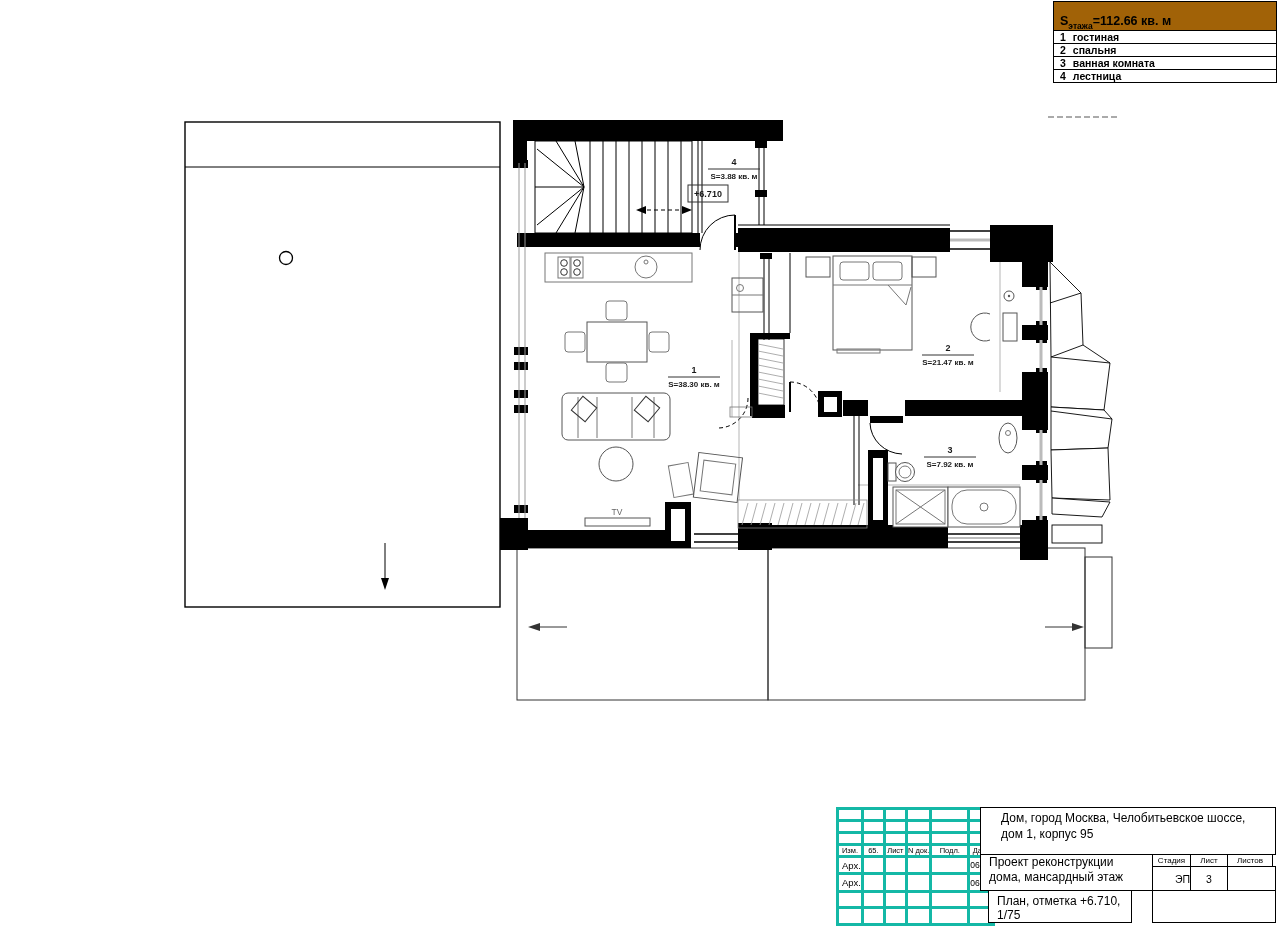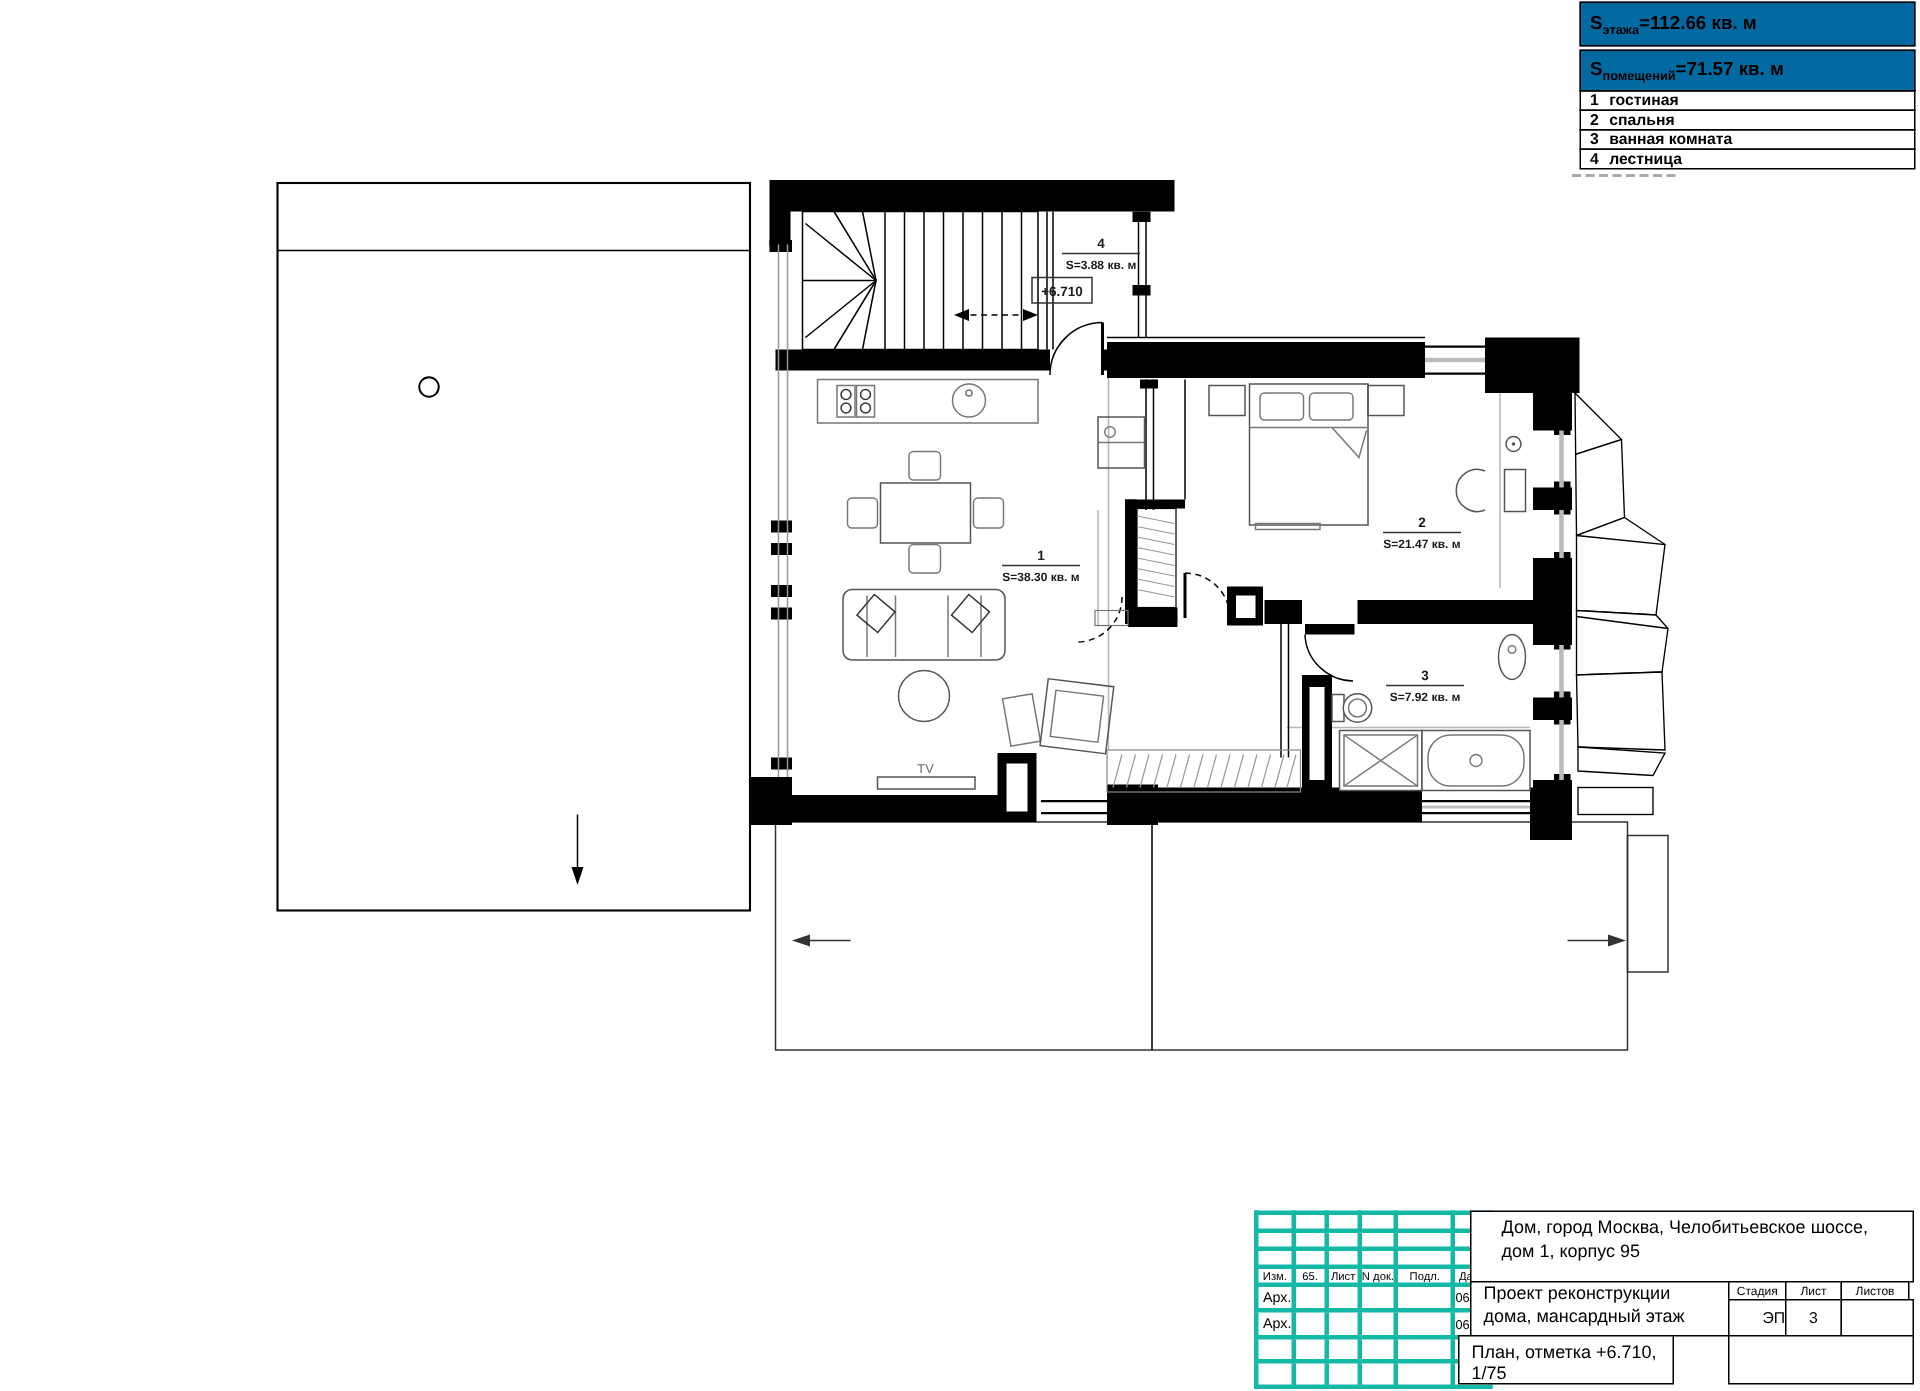--- a/index.html
+++ b/index.html
@@ -2,22 +2,22 @@
 <html><head>
 <meta charset="utf-8">
 <style>
   html,body{margin:0;padding:0;background:#fff;}
   .page{position:relative;width:1280px;height:927px;background:#fff;overflow:hidden;
         font-family:"Liberation Sans",sans-serif;color:#000;}
   svg text{font-family:"Liberation Sans",sans-serif;}
 
   
   .legend{position:absolute;left:1053px;top:1px;width:224px;}
-  .legend-box{border:1.5px solid #000;display:flex;align-items:center;
-              padding-left:6px;font-size:12.5px;font-weight:700;background:#0369a1;}
+  .legend-box{border:1.5px solid #000;display:flex;align-items:flex-end;
+              padding-left:6px;font-size:12.5px;font-weight:700;background:#a16207;}
   .legend-box.b1{height:28px;}
   .legend-box.b2{height:26px;margin-top:2px;}
   .legend-box sub{font-size:8.5px;font-weight:700;}
   .legend-row{border:1px solid #000;margin-top:-1px;height:12px;display:flex;
               align-items:center;gap:7px;padding-left:6px;font-size:10.5px;font-weight:600;}
 
   
   .tblock{position:absolute;left:836px;top:807px;width:440px;height:116px;font-size:8px;}
   .tblock .cell{position:absolute;border:1px solid #000;box-sizing:border-box;background:#fff;}
   .tgrid{position:absolute;left:0;top:0;border-collapse:collapse;table-layout:fixed;}
@@ -323,23 +323,20 @@
       <text x="708" y="197" font-size="9">+6.710</text>
 
       <text x="617" y="515" font-size="8.5" font-weight="normal" fill="#666">TV</text>
     </g>
   </svg>
 
   <div class="legend">
     <div class="legend-box b1">
       <span><span>S</span><sub>этажа</sub><span>=112.66 кв. м</span></span>
     </div>
-    <div class="legend-box b2">
-      <span><span>S</span><sub>помещений</sub><span>=71.57 кв. м</span></span>
-    </div>
     <div class="legend-row">
       <span>1</span>
       <span>гостиная</span>
     </div>
     <div class="legend-row">
       <span>2</span>
       <span>спальня</span>
     </div>
     <div class="legend-row">
       <span>3</span>
@@ -430,17 +427,17 @@
       </table>
 
     <div class="cell addr" style="left:144px;top:0;width:296px;height:48px;">Дом, город Москва, Челобитьевское шоссе, дом 1, корпус 95</div>
     <div class="cell proj" style="left:144px;top:47px;width:173px;height:37px;">Проект реконструкции дома, мансардный этаж</div>
     <div class="cell stage-h" style="left:316px;top:47px;width:39px;height:13px;">Стадия</div>
     <div class="cell stage-h" style="left:354px;top:47px;width:38px;height:13px;">Лист</div>
     <div class="cell stage-h" style="left:391px;top:47px;width:46px;height:13px;">Листов</div>
     <div class="cell stage-v" style="left:316px;top:59px;width:61px;height:25px;">ЭП</div>
     <div class="cell stage-v" style="left:354px;top:59px;width:38px;height:25px;">3</div>
     <div class="cell stage-v" style="left:391px;top:59px;width:49px;height:25px;"></div>
-    <div class="cell sheetname" style="left:136px;top:83px;width:144px;height:33px;">План, отметка +6.710, 1/75</div>
+    <div class="cell sheetname" style="left:152px;top:83px;width:144px;height:33px;">План, отметка +6.710, 1/75</div>
     <div class="cell" style="left:316px;top:83px;width:124px;height:33px;"></div>
   </div>
 
 </div>
 
 </body></html>

